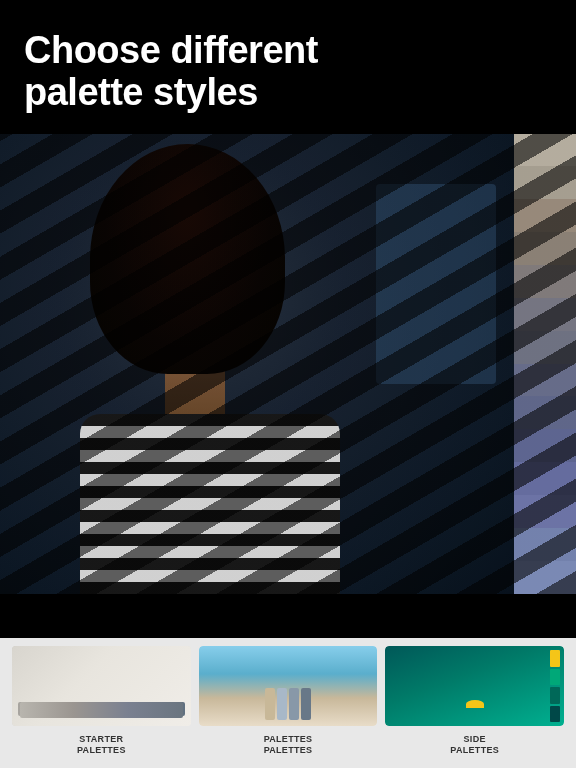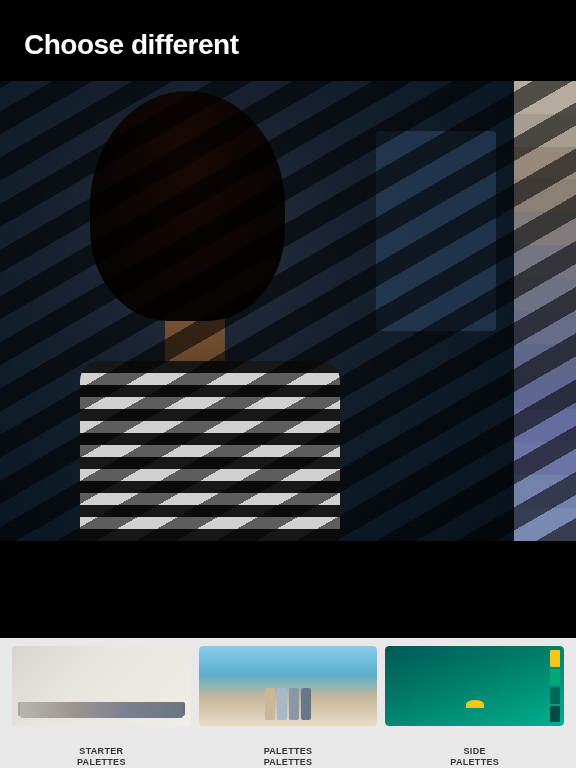--- a/index.html
+++ b/index.html
@@ -15,21 +15,21 @@
 
     
     .header {
       padding: 30px 24px 20px 24px;
       position: relative;
       z-index: 2;
     }
 
     .header h1 {
       color: #fff;
-      font-size: 28px;
+      font-size: 38px;
       font-weight: 800;
       line-height: 1.1;
       letter-spacing: -0.5px;
     }
 
     
     .main-image-area {
       position: relative;
       width: 100%;
       height: 460px;
@@ -65,21 +65,21 @@
       align-items: flex-start;
       padding: 8px 12px 0 12px;
       gap: 8px;
       z-index: 10;
     }
 
     .thumb-item {
       display: flex;
       flex-direction: column;
       align-items: center;
-      gap: 20px;
+      gap: 8px;
       flex: 1;
     }
 
     .thumb-img {
       width: 100%;
       height: 80px;
       border-radius: 4px;
       overflow: hidden;
       position: relative;
     }
@@ -194,20 +194,21 @@
       z-index: 1;
       border-radius: 4px;
     }
   </style>
 </head>
 <body>
 
 <div class="header">
   <h1>
     <span>Choose different</span><br>
+    <span>palette styles</span>
   </h1>
 </div>
 
 <div class="main-image-area">
 
   <div class="portrait-area">
     <div class="bg-window"></div>
     <div class="neck"></div>
     <div class="shirt"></div>
     <div class="head"></div>

